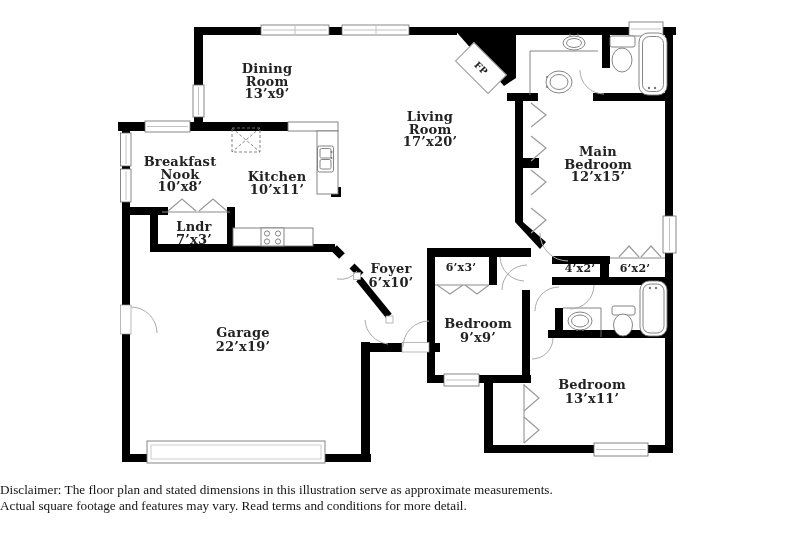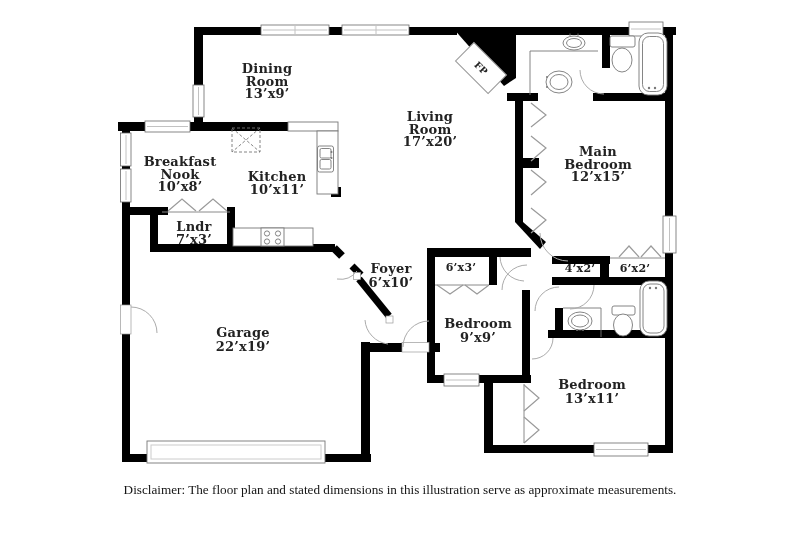--- a/index.html
+++ b/index.html
@@ -11,21 +11,21 @@
   .t9{font-size:9.5px;}
   .win{fill:#ffffff;stroke:#6a6a6a;stroke-width:.8;}
   .wini{stroke:#c2c2c2;stroke-width:1;fill:none;}
   .gap{fill:#ffffff;stroke:#9a9a9a;stroke-width:.7;}
   .fx{fill:#ffffff;stroke:#777777;stroke-width:.9;}
   .fxl{fill:none;stroke:#777777;stroke-width:.9;}
   .dash{fill:none;stroke:#777777;stroke-width:.9;stroke-dasharray:3 2;}
   .dot{fill:#777777;stroke:none;}
   .chev{fill:none;stroke:#9a9a9a;stroke-width:1.2;}
   .thin{fill:none;stroke:#8a8a8a;stroke-width:1;}
-  #disclaimer{position:absolute;left:0;top:482px;width:800px;text-align:center;
+  #disclaimer{position:absolute;left:0;top:482px;width:800px;
     font-family:"Liberation Serif","DejaVu Serif",serif;font-size:13.2px;line-height:16.2px;color:#141414;}
 </style>
 </head>
 <body>
 
 <div id="page">
 <svg id="plan" width="800" height="533" viewBox="0 0 800 533">
 
   <g fill="#000000">
     <rect x="194" y="27" width="68" height="8"></rect>
@@ -246,14 +246,15 @@
     <text class="t13" x="592" y="402.5" text-anchor="middle">13’x11’</text>
 
     <text class="t11" x="461" y="271" text-anchor="middle">6’x3’</text>
     <text class="t11" x="580" y="272" text-anchor="middle">4’x2’</text>
     <text class="t11" x="635" y="272" text-anchor="middle">6’x2’</text>
   </g>
 </svg>
 
 <div id="disclaimer">
   <div>Disclaimer: The floor plan and stated dimensions in this illustration serve as approximate measurements.</div>
+  <div>Actual square footage and features may vary. Read terms and conditions for more detail.</div>
 </div>
 </div>
 
 </body></html>

